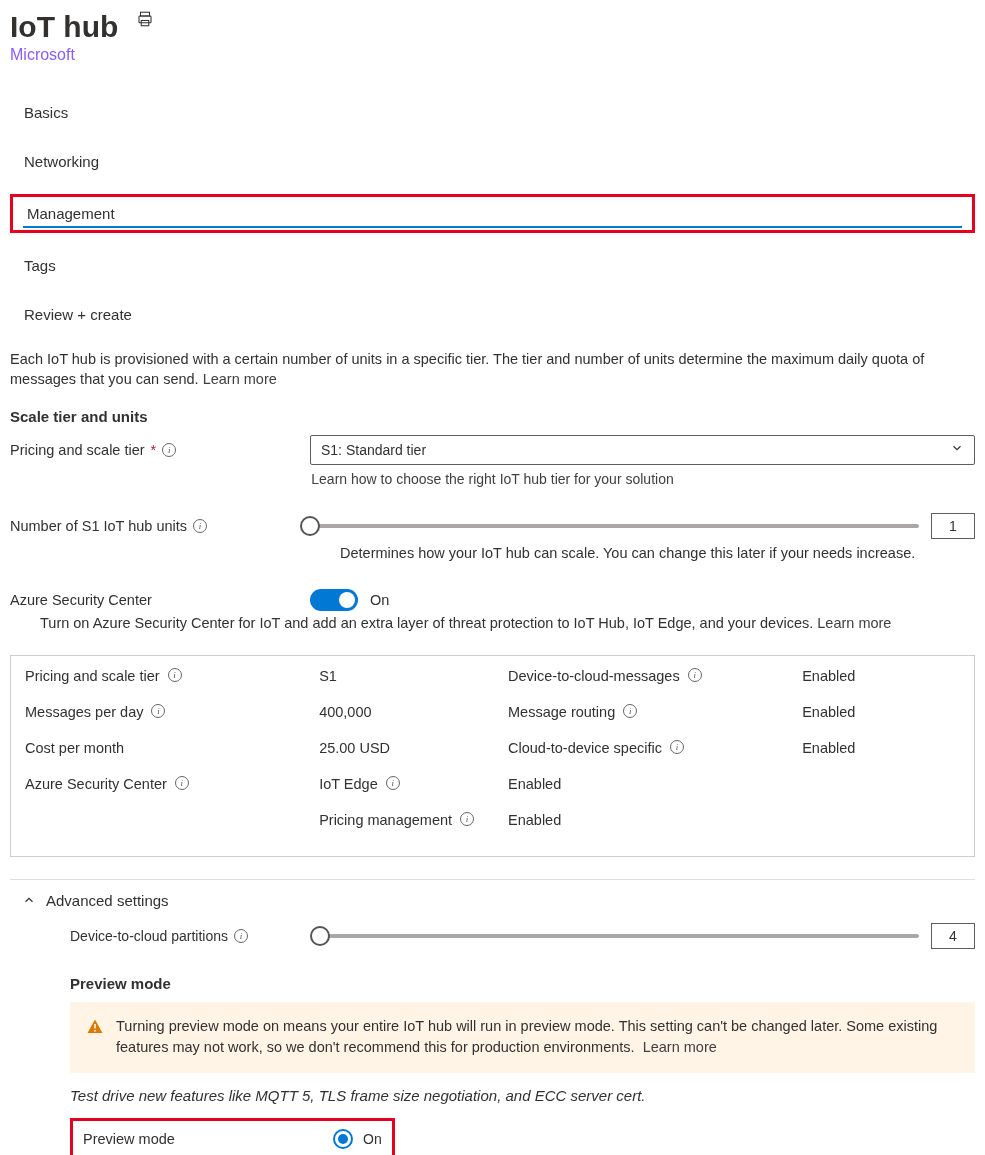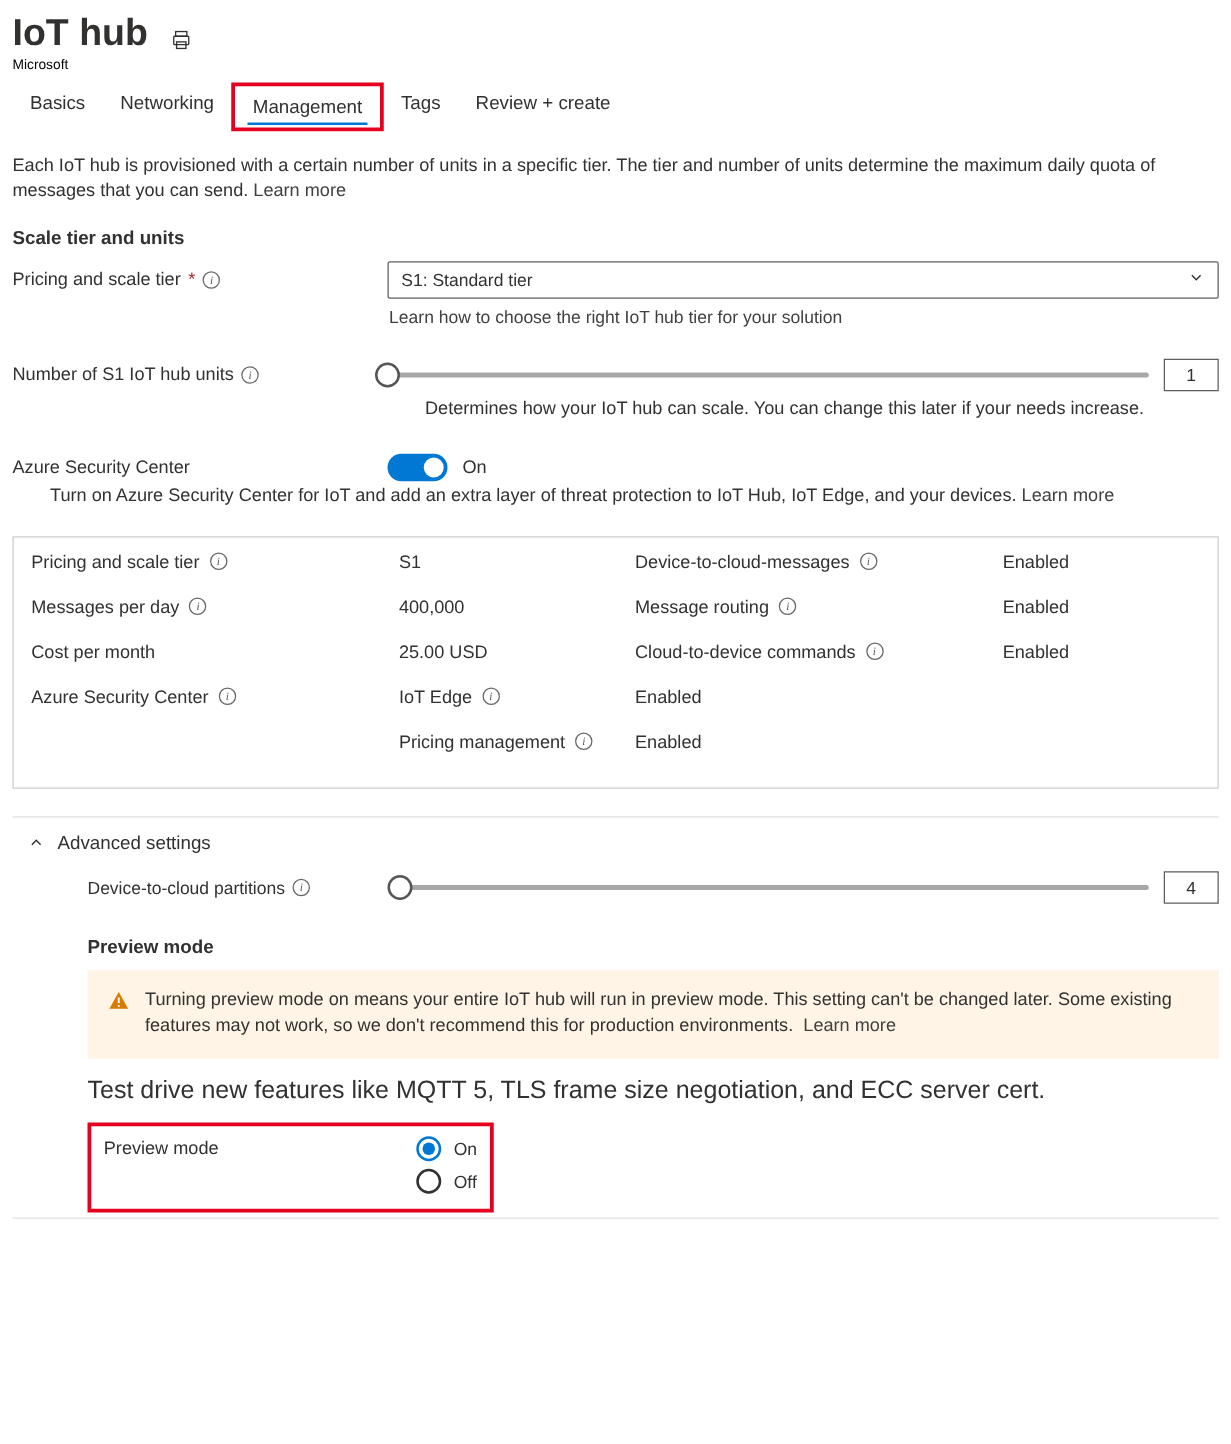--- a/index.html
+++ b/index.html
@@ -5,26 +5,26 @@
   * { box-sizing: border-box; }
   body {
     margin: 0;
     padding: 10px;
     font-family: "Segoe UI", Arial, sans-serif;
     font-size: 14px;
     color: #323130;
     width: 985px;
     background: #fff;
   }
-  .header-row { display:flex; align-items:flex-end; gap:18px; }
+  .header-row { display:flex; align-items:flex-start; gap:18px; }
   .page-title { font-size: 30px; font-weight:600; margin:0; }
-  .subtitle { font-size:11px; color:#000000; margin:2px 0 8px 0; }
+  .subtitle { font-size:16px; color:#8b5cf6; margin:2px 0 32px 0; }
   .print-icon { width:18px; height:18px; fill:none; stroke:#323130; stroke-width:1.4; }
 
-  .tabs { display:flex; gap:0; margin-bottom:18px; }
+  .tabs { display:flex; gap:16px; margin-bottom:18px;flex-direction:column; }
   .tab { padding:8px 14px; cursor:pointer; font-size:15px; color:#323130; position:relative; }
   .tab.active { font-weight:400; }
   .tab.active::after {
     content:""; position:absolute; left:10px; right:10px; bottom:2px; height:2.5px; background:#0078d4;
   }
   .highlight-box { border:3px solid #e6001f; display:inline-block; }
 
   .descr { font-size:14.5px; color:#323130; line-height:1.4; margin-bottom:18px; }
   .link { color:#404040; cursor:pointer; }
   .sec-head { font-weight:600; font-size:15px; margin:8px 0 10px 0; }
@@ -181,21 +181,21 @@
         <span>Message routing</span>
         <span class="info-icon">i</span>
       </div>
     <div class="info-val">Enabled</div>
 
     <div class="info-label">
         <span>Cost per month</span>
       </div>
     <div class="info-val">25.00 USD</div>
     <div class="info-label">
-        <span>Cloud-to-device commands</span>
+        <span>Cloud-to-device specific</span>
         <span class="info-icon">i</span>
       </div>
     <div class="info-val">Enabled</div>
 
     <div class="info-label">
         <span>Azure Security Center</span>
         <span class="info-icon">i</span>
       </div>
     <div class="info-label">
         <span>IoT Edge</span>
@@ -248,21 +248,21 @@
           <rect x="11" y="8" width="2" height="6" fill="#fff"></rect>
           <rect x="11" y="16" width="2" height="2" fill="#fff"></rect>
         </svg>
     </span>
     <div>
       <span>Turning preview mode on means your entire IoT hub will run in preview mode. This setting can't be changed later. Some existing features may not work, so we don't recommend this for production environments.</span>
       <span>&nbsp;</span><span class="link">Learn more</span>
     </div>
   </div>
 
-  <div style="font-size:20px; margin-bottom:14px;">Test drive new features like MQTT 5, TLS frame size negotiation, and ECC server cert.</div>
+  <div style="font-size:15px; margin-bottom:14px;font-style:italic;">Test drive new features like MQTT 5, TLS frame size negotiation, and ECC server cert.</div>
 
   <div class="preview-highlight">
     <div class="preview-block">
       <div class="preview-label-col">Preview mode</div>
       <div>
         <div class="radio-row">
           <div class="radio selected">
               <div class="dot"></div>
             </div>
           <span>On</span>

